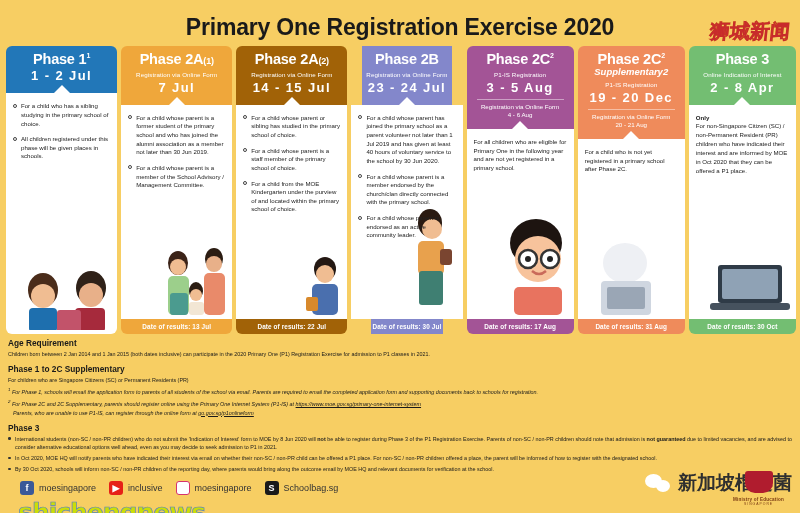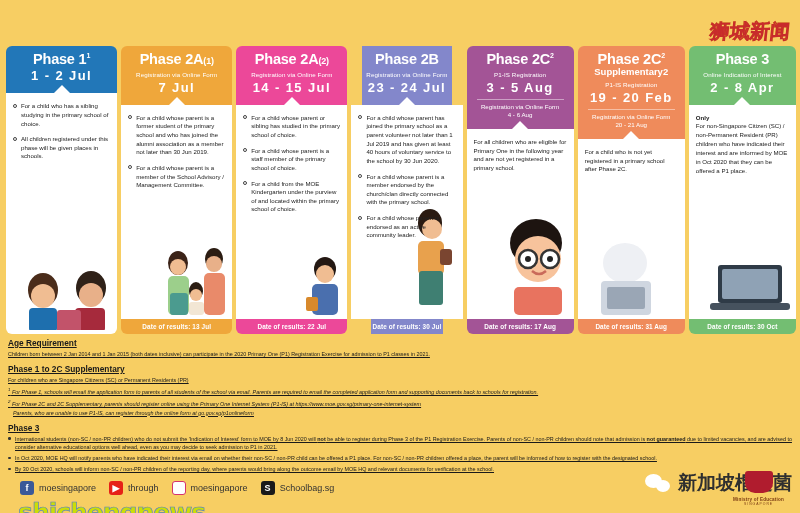--- a/index.html
+++ b/index.html
@@ -34,21 +34,21 @@
   .col.c2 { width: 112px; }
   .col.c3 { width: 112px; align-items: center; }
   .col.c4 { width: 108px; }
   .col.c5 { width: 108px; }
   .col.c6 { width: 108px; }
 
   .col-head { position: relative; padding: 6px 4px 10px; text-align: center; color: #fff; }
   .ph-name { font-size: 14.5px; font-weight: bold; line-height: 1.05; letter-spacing: -0.2px; }
   .ph-name .sup { font-size: 7px; vertical-align: super; font-weight: bold; }
   .ph-name .sub { font-size: 9px; }
-  .ph-sub2 { font-size: 9.5px; font-weight: bold; line-height: 1.05; margin-top: 0px; }
+  .ph-sub2 { font-size: 9.5px; font-weight: bold; line-height: 1.05; margin-top: 0px; font-style: italic; }
   .ph-label { font-size: 6.2px; margin-top: 4px; letter-spacing: 0.1px; line-height: 1.2; }
   .ph-date { font-size: 13px; font-weight: bold; letter-spacing: 1.4px; margin-top: 1px; }
   .ph-rule { height: 1px; background: rgba(255,255,255,.45); margin: 4px 6px 3px; }
   .ph-label2 { font-size: 6.2px; line-height: 1.3; }
   .ph-date2 { font-size: 6.2px; line-height: 1.3; }
 
   
   .notch { position: absolute; left: 50%; bottom: -1px; transform: translateX(-50%);
            width: 0; height: 0; border-left: 9px solid transparent; border-right: 9px solid transparent;
            border-bottom: 9px solid #ffffff; }
@@ -60,31 +60,31 @@
   .bullets li .dot { position: absolute; left: 0; top: 1.5px; width: 4px; height: 4px; border-radius: 50%;
                      border: 1.2px solid #444; }
   .plain { font-size: 6.1px; line-height: 1.45; color: #222; position: relative; z-index: 3; }
   .plain b { font-weight: bold; }
 
   .col-foot { padding: 4px 2px; text-align: center; color: #fff; font-size: 6.4px; font-weight: bold; letter-spacing: .1px; }
 
   
   .c0 .col-head, .c0 .col-foot { background: #2277B8; }
   .c1 .col-head, .c1 .col-foot { background: #EFA73B; }
-  .c2 .col-head, .c2 .col-foot { background: #ec4899; }
+  .c2 .col-head, .c2 .col-foot { background: #a16207; }
   .c3 .col-head, .c3 .col-foot { background: #8387CB; }
   .c4 .col-head, .c4 .col-foot { background: #A35496; }
   .c5 .col-head, .c5 .col-foot { background: #EF8B5B; }
   .c6 .col-head, .c6 .col-foot { background: #73BE72; }
 
   
   .art { position: absolute; bottom: 0; z-index: 1; pointer-events: none; }
 
   
-  .notes { position: absolute; left: 8px; top: 338px; width: 784px; color: #1a1a1a; text-decoration: underline; }
+  .notes { position: absolute; left: 8px; top: 338px; width: 784px; color: #1a1a1a; }
   .note-h { font-size: 8.3px; font-weight: bold; margin-bottom: 2px; }
   .note-p { font-size: 5.4px; line-height: 1.5; }
   .note-i { font-size: 5.4px; line-height: 1.55; font-style: italic; }
   .note-i .fn { font-size: 4.4px; vertical-align: super; }
   .ul { text-decoration: underline; }
   .gap { height: 6px; }
   .gap-s { height: 3px; }
   .blist { list-style: none; }
   .blist li { position: relative; padding-left: 7px; font-size: 5.4px; line-height: 1.5; margin-bottom: 3px; }
   .blist li .sq { position: absolute; left: 0; top: 2.5px; width: 2.5px; height: 2.5px; background: #333; border-radius: 50%; }
@@ -117,20 +117,21 @@
                     background: #B01C2E; border-radius: 3px 3px 10px 10px; }
   .moe-t1 { font-size: 4.6px; color: #7a3a12; font-weight: bold; letter-spacing: .2px; }
   .moe-t2 { font-size: 3.4px; color: #7a3a12; letter-spacing: 1px; }
 </style>
 </head>
 <body>
 
 <div id="page">
 
   <div class="title-bar">
+    <div class="title">Primary One Registration Exercise 2020</div>
     <div class="watermark-top">狮城新闻</div>
   </div>
 
   <div class="cols" id="cols">
       <div class="col c0">
         <div class="col-head">
           <div class="ph-name">Phase 1<span class="sup">1</span></div>
           <div class="ph-date">1 - 2 Jul</div>
           <div class="notch"></div>
         </div>
@@ -255,21 +256,21 @@
       </g>
             </svg></div>
         </div>
         <div class="col-foot">Date of results: 17 Aug</div>
       </div>
       <div class="col c5">
         <div class="col-head">
           <div class="ph-name">Phase 2C<span class="sup">2</span></div>
           <div class="ph-sub2">Supplementary<span class="sup">2</span></div>
           <div class="ph-label">P1-IS Registration</div>
-          <div class="ph-date">19 - 20 Feb</div>
+          <div class="ph-date">19 - 20 Dec</div>
           <div class="ph-rule"></div>
           <div class="ph-label2">Registration via Online Form</div>
           <div class="ph-date2">20 - 21 Aug</div>
           <div class="notch"></div>
         </div>
         <div class="col-body">
           <div class="plain">For a child who is not yet registered in a primary school after Phase 2C.</div>
           <div class="art"><svg width="108" height="86" viewBox="0 0 108 86">
               <g>
       <ellipse cx="40" cy="34" rx="22" ry="20" fill="#eef0f4"></ellipse>
@@ -329,21 +330,21 @@
       </ul>
   </div>
 
   <div class="socials" id="socials">
       <div class="soc">
         <span class="glyph g-fb">f</span>
         <span>moesingapore</span>
       </div>
       <div class="soc">
         <span class="glyph g-yt">▶</span>
-        <span>through</span>
+        <span>inclusive</span>
       </div>
       <div class="soc">
         <span class="glyph g-ig">◎</span>
         <span>moesingapore</span>
       </div>
       <div class="soc">
         <span class="glyph g-sb">S</span>
         <span>Schoolbag.sg</span>
       </div>
     </div>

